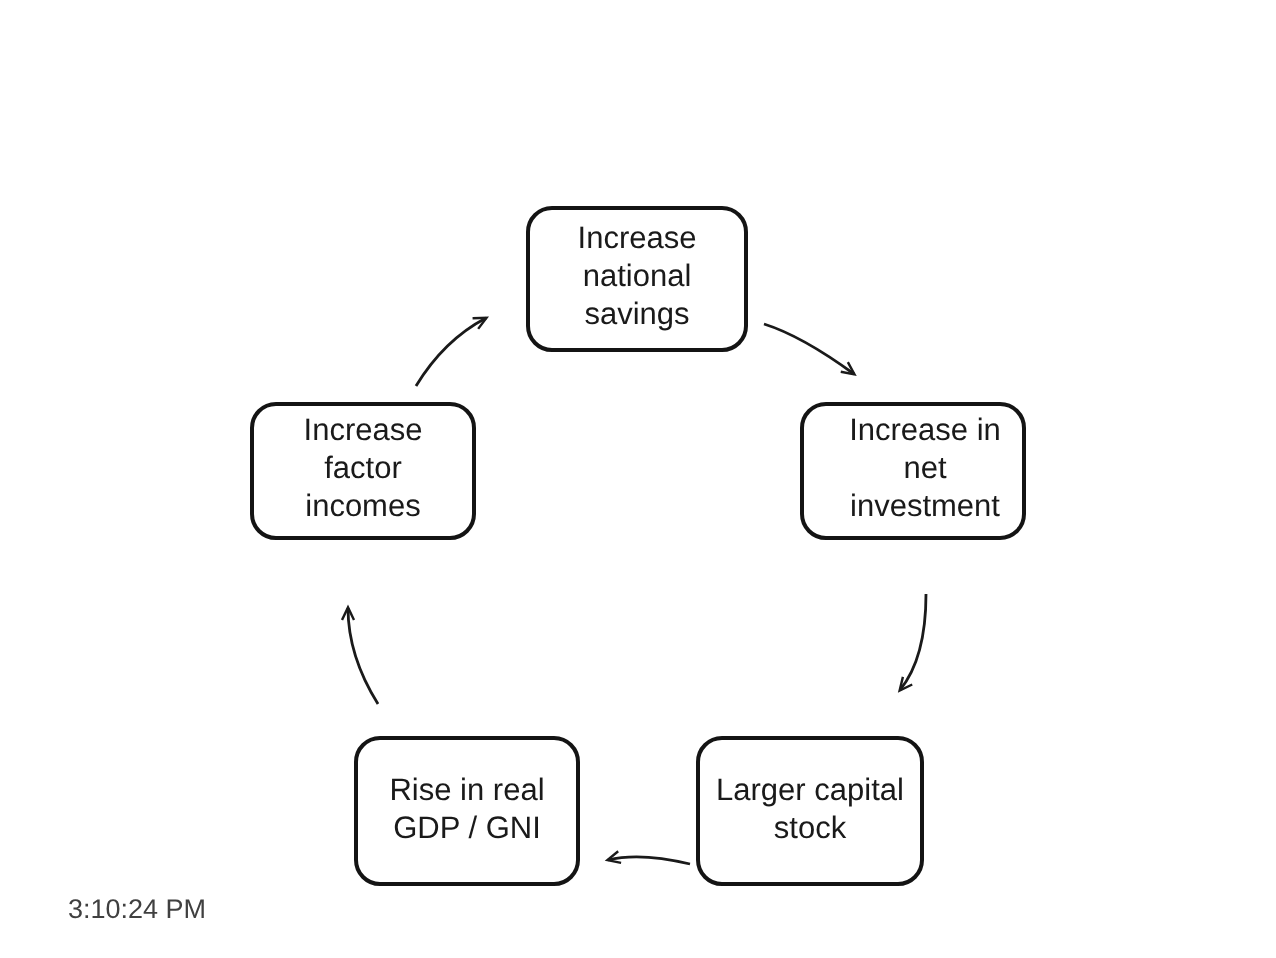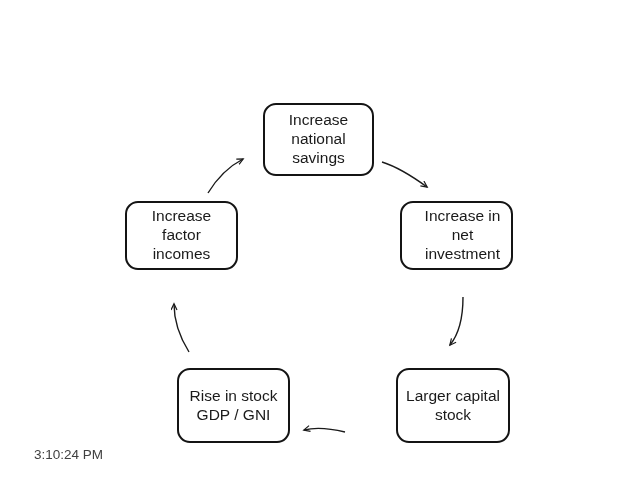--- a/index.html
+++ b/index.html
@@ -53,21 +53,21 @@
   .node .node-label {
     font-size: 15.5px;
     line-height: 1.22;
     color: #1a1a1a;
     white-space: pre-line;
   }
   #node-increase-national-savings { left: 263px; top: 103px; width: 111px; height: 73px; }
   #node-increase-net-investment   { left: 400px; top: 201px; width: 113px; height: 69px; padding-left: 12px; }
   #node-increased-factor-incomes  { left: 125px; top: 201px; width: 113px; height: 69px; }
   #node-rise-real-gdp-gni         { left: 177px; top: 368px; width: 113px; height: 75px; }
-  #node-larger-capital-stock      { left: 348px; top: 368px; width: 114px; height: 75px; margin-left: 48px; }
+  #node-larger-capital-stock      { left: 348px; top: 368px; width: 114px; height: 75px; }
   
   #cycle-arrows {
     position: absolute;
     left: 0;
     top: 0;
     pointer-events: none;
   }
   
   #timestamp {
     position: absolute;
@@ -107,21 +107,21 @@
 net
 investment</span>
   </div>
 
   <div class="node" id="node-larger-capital-stock">
     <span class="node-label">Larger capital
 stock</span>
   </div>
 
   <div class="node" id="node-rise-real-gdp-gni">
-    <span class="node-label">Rise in stock
+    <span class="node-label">Rise in real
 GDP / GNI</span>
   </div>
 
   <div class="node" id="node-increased-factor-incomes">
     <span class="node-label">Increase
 factor
 incomes</span>
   </div>
 
   <div id="timestamp">3:10:24 PM</div>

